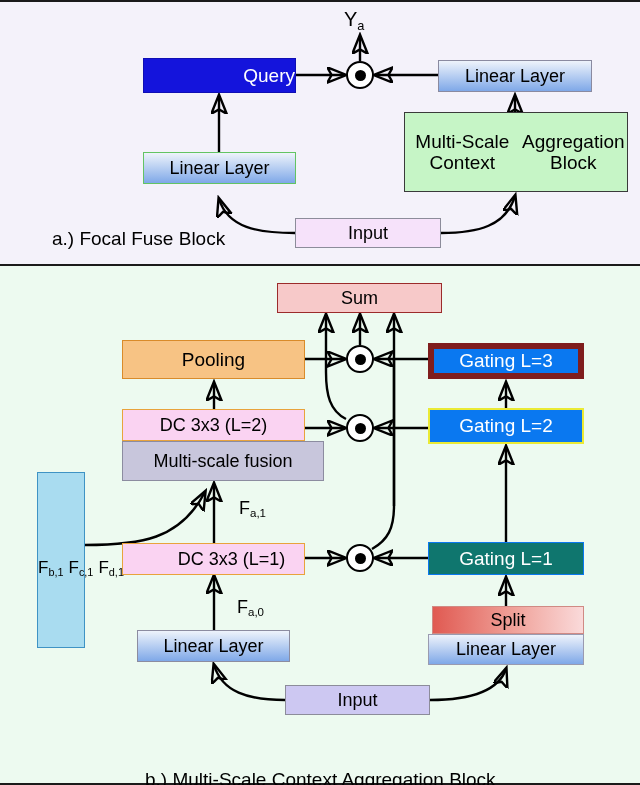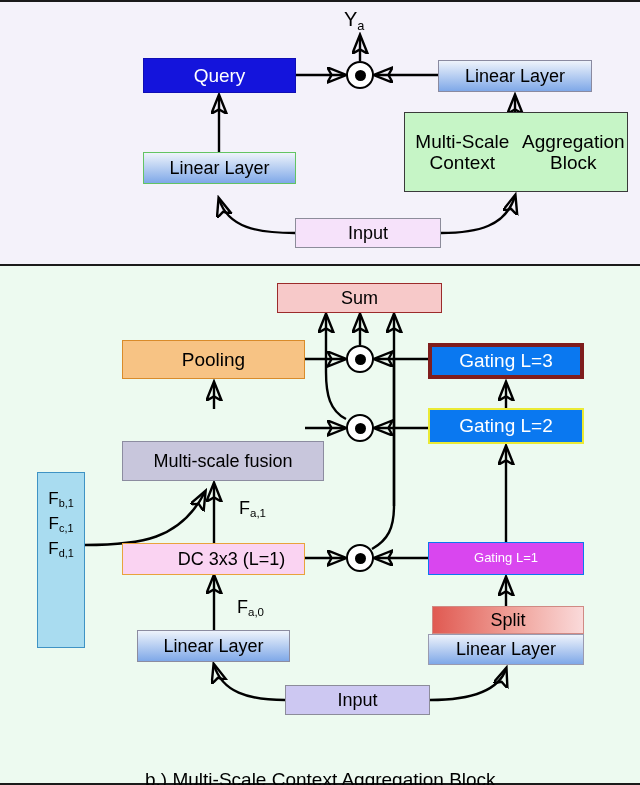--- a/index.html
+++ b/index.html
@@ -93,21 +93,21 @@
     <path d="M285,700 C248,700 222,692 214,665" stroke-width="2.4" marker-end="url(#ah)"></path>
 
     <path d="M430,700 C468,700 498,692 506,669" stroke-width="2.4" marker-end="url(#ah)"></path>
   </svg>
 
   <div class="cap" style="left:344px;top:8px;font-size:20px;">
     <span>Y</span><span class="sub">a</span>
   </div>
 
   <div class="node" style="left:143px;top:58px;width:153px;height:35px;background:#1414dc;
-              border:1.6px solid #0f0fb4;color:#fff;font-size:19px;">
+              border:1.6px solid #0f0fb4;color:#fff;font-size:19px;justify-content:flex-end;">
     <span>Query</span>
   </div>
 
   <div class="mul" style="left:346px;top:61px;">
       <i></i>
     </div>
 
   <div class="node" style="left:143px;top:152px;width:153px;height:32px;
               background:linear-gradient(to bottom,#eef3fb 0%,#7fa8e8 100%);
               border:1.6px solid #63c463;font-size:18px;">
@@ -124,50 +124,57 @@
               border:1.6px solid #3a3a3a;font-size:19px;flex-direction:row;">
     <span>Multi-Scale Context</span>
     <span>Aggregation Block</span>
   </div>
 
   <div class="node" style="left:295px;top:218px;width:146px;height:30px;background:#f6e2fa;
               border:1.6px solid #8c8c9a;font-size:18px;">
     <span>Input</span>
   </div>
 
+  <div class="cap" style="left:52px;top:228px;font-size:19px;">
+    <span>a.) Focal Fuse Block</span>
+  </div>
 
   <div class="node" style="left:277px;top:283px;width:165px;height:30px;background:#f7c9c9;
               border:1.6px solid #9b2b2b;font-size:18px;">
     <span>Sum</span>
   </div>
 
   <div class="node" style="left:122px;top:340px;width:183px;height:39px;background:#f7c384;
               border:1.6px solid #d98b2a;font-size:19px;">
     <span>Pooling</span>
   </div>
 
+  <div class="node" style="left:122px;top:409px;width:183px;height:32px;background:#fad3f2;
+              border:1.6px solid #e8a33c;font-size:18px;">
+    <span>DC 3x3 (L=2)</span>
+  </div>
 
   <div class="node" style="left:122px;top:441px;width:202px;height:40px;background:#c8c6dc;
               border:1.6px solid #8c8ca0;font-size:18px;">
     <span>Multi-scale fusion</span>
   </div>
 
   <div class="node" style="left:122px;top:543px;width:183px;height:32px;background:#fad3f2;
               border:1.6px solid #e8a33c;font-size:18px;padding-left:36px;">
     <span>DC 3x3 (L=1)</span>
   </div>
 
   <div class="node" style="left:137px;top:630px;width:153px;height:32px;
               background:linear-gradient(to bottom,#eef3fb 0%,#7fa8e8 100%);
               border:1.6px solid #8c8ca0;font-size:18px;">
     <span>Linear Layer</span>
   </div>
 
   <div class="node" style="left:37px;top:472px;width:48px;height:176px;background:#a9dcf0;
-              border:1.6px solid #3f93c4;font-size:17px;flex-direction:column;
+              border:1.6px solid #3f93c4;font-size:17px;flex-direction:row;
               justify-content:flex-start;padding-top:16px;gap:5px;">
     <span>
       <span>F</span><span class="sub">b,1</span>
     </span>
     <span>
       <span>F</span><span class="sub">c,1</span>
     </span>
     <span>
       <span>F</span><span class="sub">d,1</span>
     </span>
@@ -185,31 +192,31 @@
       <i></i>
     </div>
   <div class="mul" style="left:346px;top:414px;">
       <i></i>
     </div>
   <div class="mul" style="left:346px;top:544px;">
       <i></i>
     </div>
 
   <div class="node" style="left:428px;top:343px;width:156px;height:36px;background:#0a78f0;
-              border:4px solid #7f1d1d;color:#fff;font-size:19px;">
+              border:6px solid #7f1d1d;color:#fff;font-size:19px;">
     <span>Gating L=3</span>
   </div>
 
   <div class="node" style="left:428px;top:408px;width:156px;height:36px;background:#0a78f0;
               border:2px solid #eaea35;color:#fff;font-size:19px;">
     <span>Gating L=2</span>
   </div>
 
-  <div class="node" style="left:428px;top:542px;width:156px;height:33px;background:#d946ef;
-              border:1.6px solid #0a78f0;color:#fff;font-size:13px;">
+  <div class="node" style="left:428px;top:542px;width:156px;height:33px;background:#0f766e;
+              border:1.6px solid #0a78f0;color:#fff;font-size:19px;">
     <span>Gating L=1</span>
   </div>
 
   <div class="node" style="left:432px;top:606px;width:152px;height:28px;
               background:linear-gradient(to right,#e05a52 0%,#f0a39b 55%,#fadada 100%);
               border:1.2px solid #d08a84;font-size:18px;">
     <span>Split</span>
   </div>
 
   <div class="node" style="left:428px;top:634px;width:156px;height:31px;

